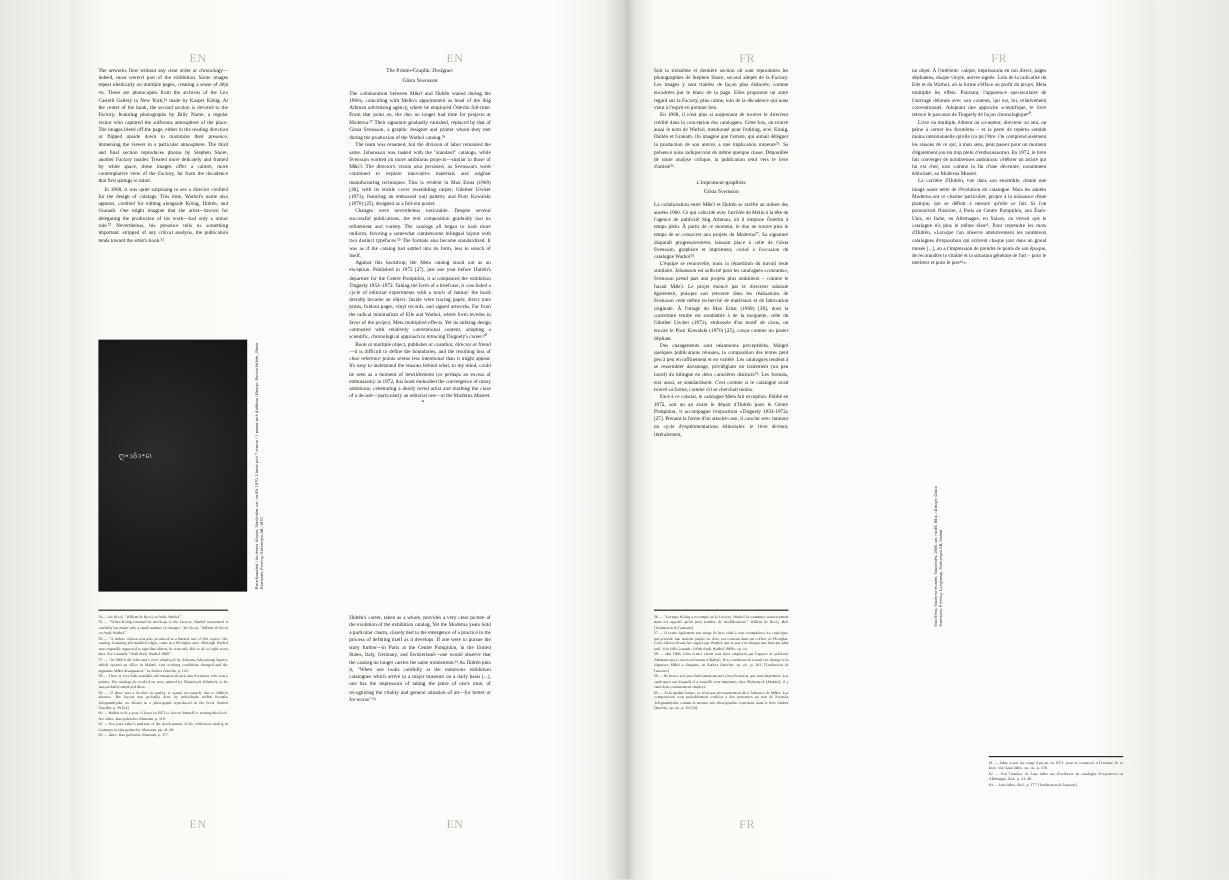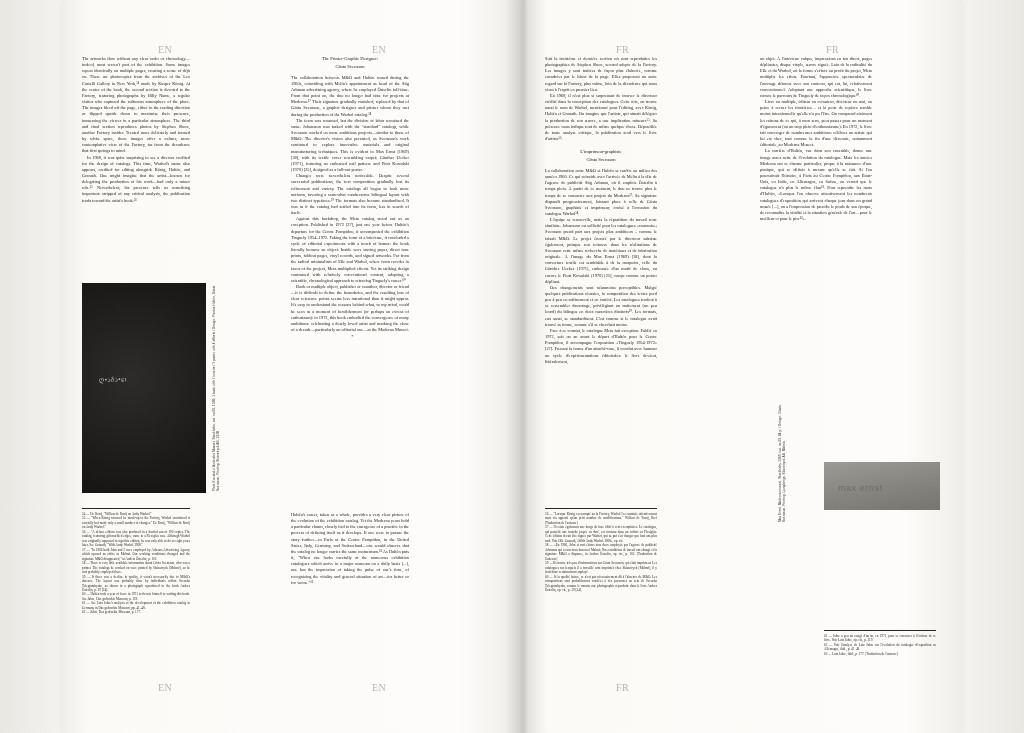--- a/index.html
+++ b/index.html
@@ -235,23 +235,20 @@
     <p>59 — Ils trouve très peu d'informations sur Gösta Svensson, qui était imprimeur. Les catalogues sur lesquels il a travaillé sont imprimés chez Skånetryck (Malmö), il y était donc certainement employé.</p>
     <p>60 — Si la qualité baisse, ce n'est pas nécessairement dû à l'absence de M&amp;O. Les compositions sont probablement confiées à des personnes au sein de Svenska Telegrambyrån, comme le montre une photographie reproduite dans le livre Anders Österlin, op. cit., p. 19 [24].</p>
   </div>
 
   <div class="col" style="left:760px; top:56px; width:112px;">
     <p class="noindent">un objet. À l'intérieur: calque, impressions en ton direct, pages dépliantes, disque vinyle, œuvre signée. Loin de la radicalité du Elle et du Warhol, où la forme s'efface au profit du projet, Meta multiplie les effets. Pourtant, l'apparence spectaculaire de l'ouvrage détonne avec son contenu, qui est, lui, relativement conventionnel. Adoptant une approche scientifique, le livre retrace le parcours de Tinguely de façon chronologique⁶⁰.</p>
     <p>Livre ou multiple, éditeur ou co-auteur, directeur ou ami, on peine à cerner les frontières – et la perte de repères semble moins intentionnelle qu'elle n'a pu l'être. On comprend aisément les raisons de ce qui, à mon sens, peut passer pour un moment d'égarement (ou un trop plein d'enthousiasme). En 1972, le livre fait converger de nombreuses ambitions: célébrer un artiste qui lui est cher, tout comme la fin d'une décennie, notamment éditoriale, au Moderna Museet.</p>
     <p>La carrière d'Hultén, vue dans son ensemble, donne une image assez nette de l'évolution du catalogue. Mais les années Moderna ont ce charme particulier, propre à la naissance d'une pratique, qui se définit à mesure qu'elle se fait. Si l'on poursuivait l'histoire, à Paris au Centre Pompidou, aux États-Unis, en Italie, en Allemagne, en Suisse, on verrait que le catalogue n'a plus le même élan⁶¹. Pour reprendre les mots d'Hultén, «Lorsque l'on observe attentivement les nombreux catalogues d'exposition qui arrivent chaque jour dans un grand musée [...], on a l'impression de prendre le pouls de son époque, de reconnaître la vitalité et la situation générale de l'art – pour le meilleur et pour le pire⁶²».</p>
   </div>
 
-  <div class="plate plate-grey" style="left:824px; top:462px; width:116px; height:48px;">
-    <div class="plate-label">max ernst</div>
-  </div>
   <div class="caption" style="left:778px; top:392px; height:130px; width:26px;">Max Ernst, Moderna museet, Stockholm, 1969, cat. no.69, 84 p. / Design: Gösta Svensson, Printing: Ljungbergs, Skånetryck AB, Malmö</div>
 
   <div class="rule" style="left:824px; top:630px; width:112px;"></div>
   <div class="notes" style="left:824px; top:634px; width:112px;">
     <p>61 — Jahre a peu un congé d'un an, en 1971, pour se consacrer à l'écriture de ce livre. Voir Lutz Jahre, op. cit., p. 119.</p>
     <p>62 — Voir l'analyse de Lutz Jahre sur l'évolution du catalogue d'exposition en Allemagne, ibid., p. 41–48.</p>
     <p>63 — Lutz Jahre, ibid., p. 177. [Traduction de l'auteure]</p>
   </div>
 
 </div>

